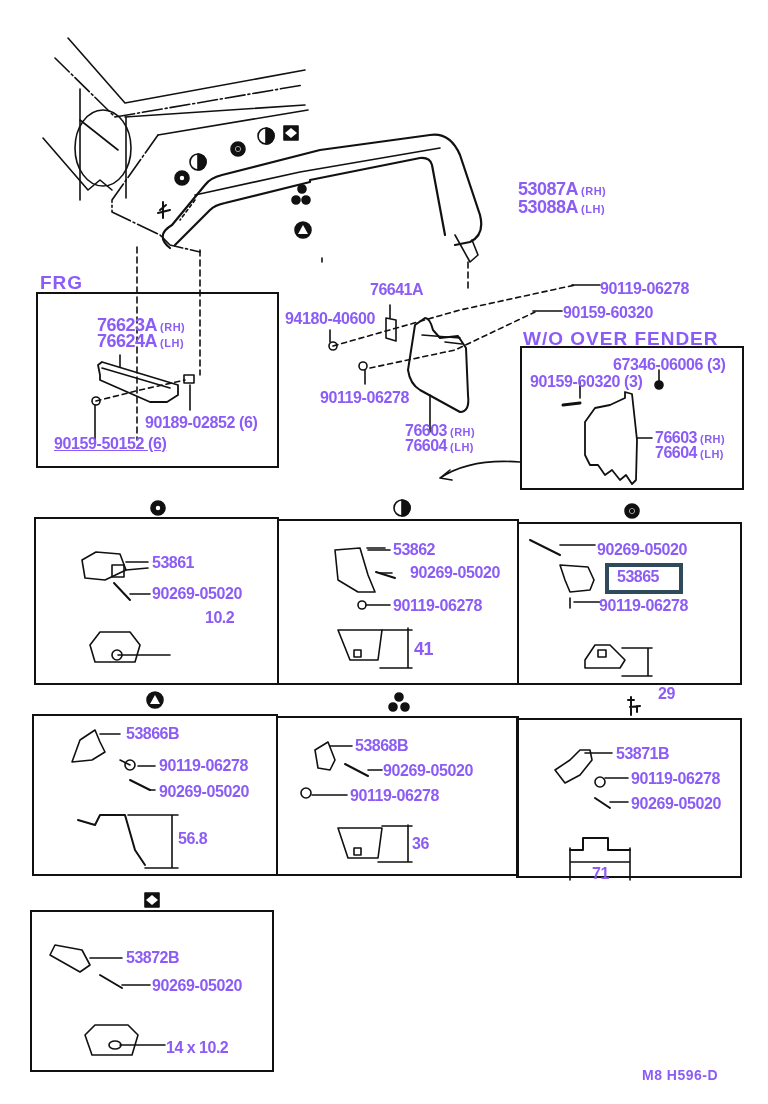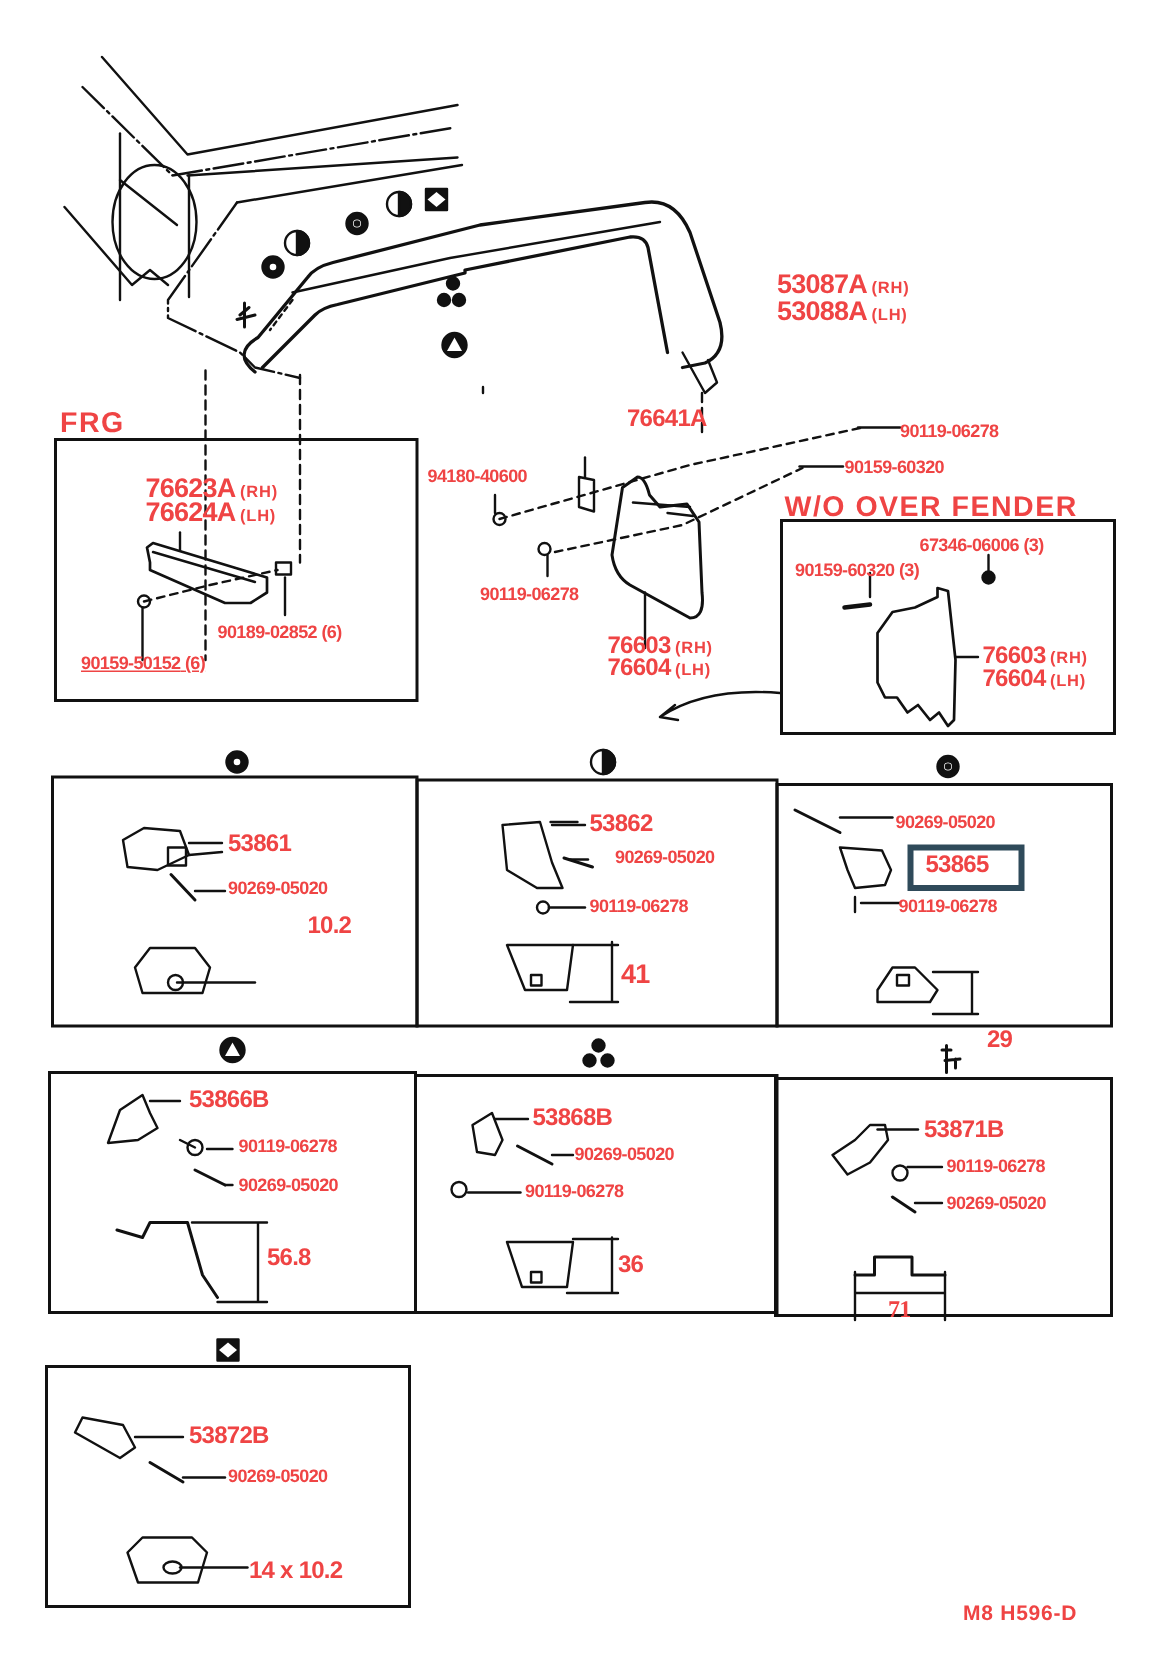--- a/index.html
+++ b/index.html
@@ -1,21 +1,21 @@
 <!DOCTYPE html>
 <html><head>
 <meta charset="utf-8">
 <style>
   html,body{margin:0;padding:0;background:#fff;}
   body{width:768px;height:1104px;position:relative;overflow:hidden;font-family:"Liberation Sans",sans-serif;color:#111;}
   #art{position:absolute;left:0;top:0;width:768px;height:1104px;}
-  .lbl{position:absolute;font-family:"Liberation Sans",sans-serif;font-weight:bold;color:#ef4444;white-space:nowrap;line-height:1;text-align:center;}
+  .lbl{position:absolute;font-family:"Liberation Sans",sans-serif;font-weight:bold;color:#8b5cf6;white-space:nowrap;line-height:1;text-align:center;}
   .pn{font-size:16px;letter-spacing:-0.5px;}
   .pn-lg{font-size:18px;letter-spacing:-0.5px;}
-  .pn-sm{font-size:12px;letter-spacing:-0.4px;}
+  .pn-sm{font-size:16px;letter-spacing:-0.4px;}
   .side{font-size:11px;font-weight:bold;letter-spacing:0.5px;margin-left:3px;}
   .qty{font-weight:bold;}
   .hdr{font-size:19px;letter-spacing:1px;}
   .box{position:absolute;border:2px solid #111;box-sizing:border-box;}
   .hl{position:absolute;border:4px solid #2f4a5a;box-sizing:border-box;}
   .footer{font-size:14px;letter-spacing:0.5px;}
 </style>
 </head>
 <body>
 
@@ -207,21 +207,21 @@
 
 <div class="hl" style="left:605px;top:563px;width:78px;height:31px;"></div>
 
 <div class="lbl pn-lg" style="left:518px;top:180px;">
   <span>53087A</span><span class="side">(RH)</span>
 </div>
 <div class="lbl pn-lg" style="left:518px;top:198px;">
   <span>53088A</span><span class="side">(LH)</span>
 </div>
 
-<div class="lbl pn" style="left:370px;top:272px;margin-left:48px;">76641A</div>
+<div class="lbl pn" style="left:370px;top:282px;">76641A</div>
 <div class="lbl pn-sm" style="left:285px;top:311px;">94180-40600</div>
 <div class="lbl pn-sm" style="left:320px;top:390px;">90119-06278</div>
 <div class="lbl pn-sm" style="left:600px;top:281px;">90119-06278</div>
 <div class="lbl pn-sm" style="left:563px;top:305px;">90159-60320</div>
 
 <div class="lbl pn" style="left:405px;top:423px;">
   <span>76603</span><span class="side">(RH)</span>
 </div>
 <div class="lbl pn" style="left:405px;top:438px;">
   <span>76604</span><span class="side">(LH)</span>
@@ -275,19 +275,19 @@
 <div class="lbl pn" style="left:178px;top:831px;">56.8</div>
 
 <div class="lbl pn" style="left:355px;top:738px;">53868B</div>
 <div class="lbl pn-sm" style="left:383px;top:763px;">90269-05020</div>
 <div class="lbl pn-sm" style="left:350px;top:788px;">90119-06278</div>
 <div class="lbl pn" style="left:412px;top:836px;">36</div>
 
 <div class="lbl pn" style="left:616px;top:746px;">53871B</div>
 <div class="lbl pn-sm" style="left:631px;top:771px;">90119-06278</div>
 <div class="lbl pn-sm" style="left:631px;top:796px;">90269-05020</div>
-<div class="lbl pn" style="left:592px;top:866px;font-family:Liberation Serif, serif;">71</div>
+<div class="lbl pn" style="left:592px;top:866px;">71</div>
 
 <div class="lbl pn" style="left:126px;top:950px;">53872B</div>
 <div class="lbl pn-sm" style="left:152px;top:978px;">90269-05020</div>
 <div class="lbl pn" style="left:166px;top:1040px;">14 x 10.2</div>
 
 <div class="lbl footer" style="left:642px;top:1068px;">M8  H596-D</div>
 
 </body></html>

